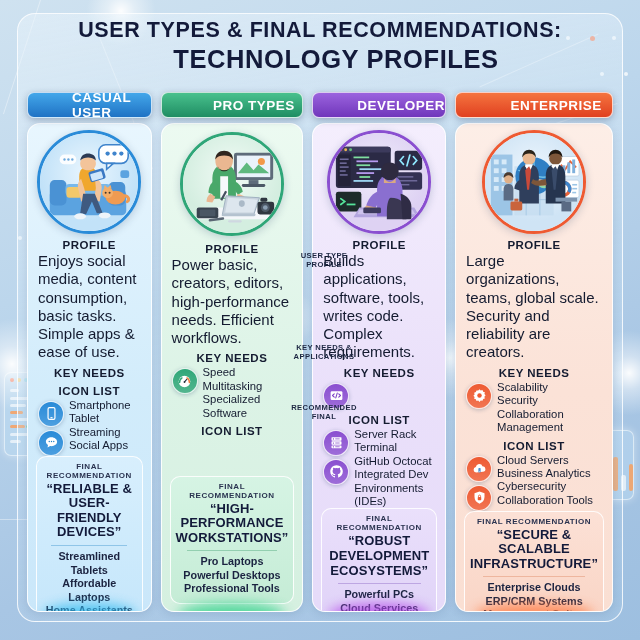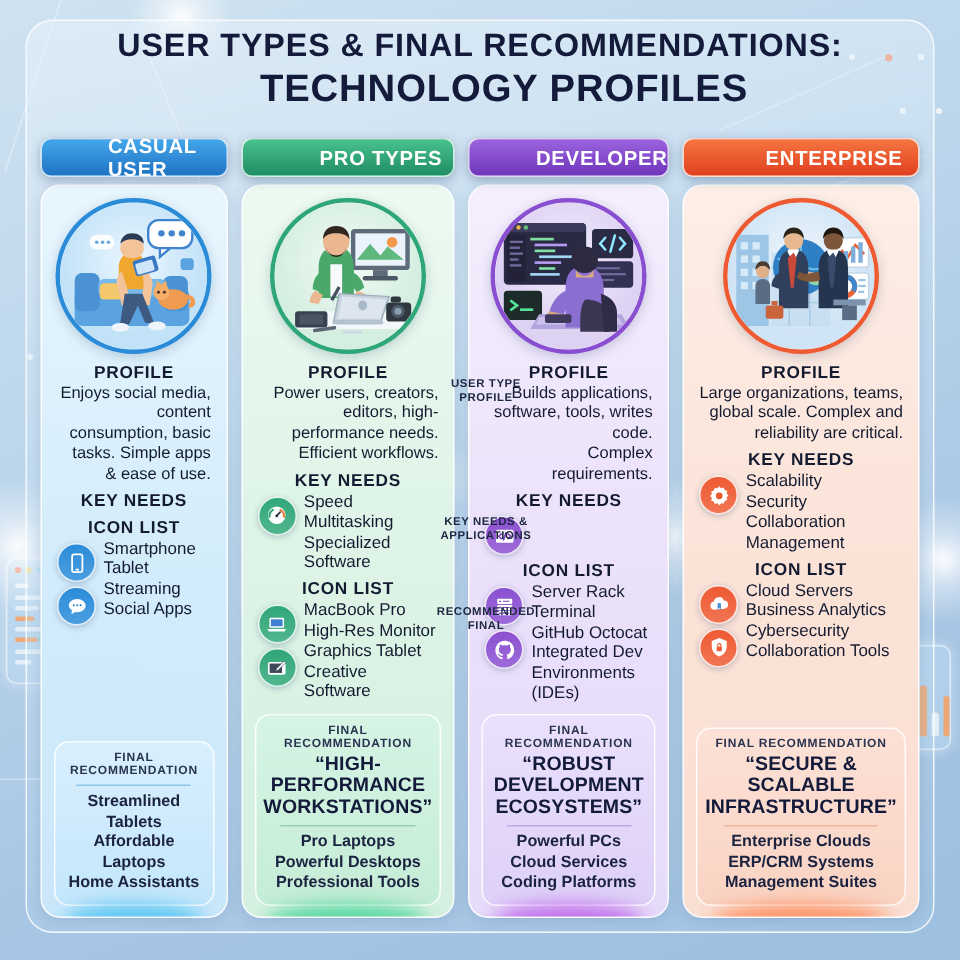--- a/index.html
+++ b/index.html
@@ -87,21 +87,21 @@
   }
   .illo-svg { width: 100%; height: 100%; display: block; }
 
   
   .sec { padding: 0 4px; }
   .sec-head {
     text-align: center; font-size: 11.5px; font-weight: 700;
     color: #141b30; letter-spacing: .5px; margin: 5px 0 1px;
   }
   .profile-text {
-    text-align: right; font-size: 11px; line-height: 1.22;
+    text-align: left; font-size: 15px; line-height: 1.22;
     color: #141b30;
   }
   .list-row { display: flex; align-items: flex-start; gap: 5px; margin-top: 2px; }
   .list-icons { display: flex; flex-direction: column; gap: 3px; padding-top: 2px; flex: 0 0 auto; }
   .ico {
     width: 26px; height: 26px; border-radius: 50%;
     display: flex; align-items: center; justify-content: center;
     border: 1.5px solid rgba(255,255,255,.85);
     box-shadow: 0 1px 4px rgba(30,60,100,.28);
   }
@@ -259,20 +259,21 @@
                   <circle cx="12" cy="10.4" r="1.1" fill="#1f7fc6"></circle>
                   <circle cx="15.6" cy="10.4" r="1.1" fill="#1f7fc6"></circle>
                 </svg>
               </span>
             </div>
            <div class="list-text">Smartphone<br>Tablet<br>Streaming<br>Social Apps</div>
          </div>
        </div>
        <div class="rec" style="background:linear-gradient(180deg,#d8effd,#c4e6fb)">
          <div class="rec-label">FINAL RECOMMENDATION</div>
+         <div class="rec-quote">“RELIABLE &amp; USER-FRIENDLY DEVICES”</div>
          <div class="rec-div" style="background:#8fc5e8"></div>
          <div class="rec-items">Streamlined Tablets<br>Affordable Laptops<br>Home Assistants</div>
        </div>
      </div>
     </div>
     <div class="col" style="--accent: #2fa678;">
       <div class="col-badge" style="background:linear-gradient(180deg,#49c18d,#1f8d63)">PRO TYPES</div>
      <div class="col-body" style="background: linear-gradient(rgb(236, 250, 241) 0%, rgb(220, 243, 230) 55%, rgb(213, 240, 224) 100%); --glow: #2fd18a;">
        <div class="illo">
          <div class="illo-ring">
@@ -311,60 +312,41 @@
               <circle cx="84" cy="74" r="2.4" fill="#8ba0b3"></circle>
  <rect x="79" y="64" width="7" height="4" rx="1.5" fill="#2f3740"></rect>
  <path d="M38 66l5-9 2 1-5 9z" fill="#455060"></path>
  <rect x="26" y="86" width="16" height="2.5" rx="1.2" fill="#5a6673" transform="rotate(-8 26 86)"></rect>
  <rect x="46" y="87" width="14" height="2.2" rx="1.1" fill="#cfd8e1"></rect>
 </svg>
           </div>
        </div>
        <div class="sec">
          <div class="sec-head">PROFILE</div>
-         <div class="profile-text">Power users, creators, editors, high-performance needs. Efficient workflows.</div>
+         <div class="profile-text">Power basic, creators, editors, high-performance needs. Efficient workflows.</div>
        </div>
        <div class="sec">
          <div class="sec-head">KEY NEEDS</div>
          <div class="list-row">
            <div class="list-icons">
               <span class="ico" style="background:linear-gradient(180deg,#2fa678,#2fa678cc)">
                 <svg viewBox="0 0 24 24">
                   <circle cx="12" cy="12" r="9.3" fill="#fff"></circle>
                   <path d="M4.2 13.6A8 8 0 0 1 8 6.3" stroke="#2fa678" stroke-width="2.3" fill="none" stroke-linecap="round"></path>
                   <path d="M16 6.3a8 8 0 0 1 3.8 7.3" stroke="#ef7a3d" stroke-width="2.3" fill="none" stroke-linecap="round"></path>
                   <path d="M12 12.6 15.6 8.6" stroke="#26323f" stroke-width="1.8" stroke-linecap="round"></path>
                   <circle cx="12" cy="12.7" r="1.5" fill="#26323f"></circle>
                 </svg>
               </span>
             </div>
            <div class="list-text">Speed<br>Multitasking<br>Specialized Software</div>
          </div>
        </div>
        <div class="sec">
          <div class="sec-head">ICON LIST</div>
-         <div class="list-row">
-           <div class="list-icons">
-              <span class="ico" style="background:linear-gradient(180deg,#2fa678,#2fa678cc)">
-                <svg viewBox="0 0 24 24">
-                  <rect x="4.2" y="4.6" width="15.6" height="10.6" rx="1.3" fill="#fff"></rect>
-                  <rect x="5.8" y="6.2" width="12.4" height="7.4" fill="#3f7fd0"></rect>
-                  <path d="M2 16.5h20l-1.6 2.6H3.6z" fill="#fff"></path>
-                </svg>
-              </span>
-              <span class="ico" style="background:linear-gradient(180deg,#2fa678,#2fa678cc)">
-                <svg viewBox="0 0 24 24">
-                  <rect x="2.6" y="5.2" width="18.8" height="13.6" rx="2" fill="#fff"></rect>
-                  <rect x="4.4" y="7" width="13.2" height="10" fill="#3c4a5c"></rect>
-                  <path d="M19.8 4.2 21.6 6 13.4 14.2l-2.6.9.9-2.6z" fill="#fff" stroke="#2f3b4a" stroke-width=".7"></path>
-                </svg>
-              </span>
-            </div>
-           <div class="list-text">MacBook Pro<br>High-Res Monitor<br>Graphics Tablet<br>Creative Software</div>
-         </div>
        </div>
        <div class="rec" style="background:linear-gradient(180deg,#d6f4e4,#c5ecd6)">
          <div class="rec-label">FINAL RECOMMENDATION</div>
          <div class="rec-quote">“HIGH-PERFORMANCE WORKSTATIONS”</div>
          <div class="rec-div" style="background:#93cfb0"></div>
          <div class="rec-items">Pro Laptops<br>Powerful Desktops<br>Professional Tools</div>
        </div>
      </div>
     </div>
     <div class="col" style="--accent: #8a4fd0;">
@@ -541,21 +523,21 @@
  <path d="M62 47c-5 1-10 3-13 0l-2 4c5 4 11 3 16 2z" fill="#7d5639"></path>
  <rect x="26" y="70" width="12" height="9" rx="1.5" fill="#c9643c"></rect>
  <rect x="30" y="67" width="4" height="3" fill="#c9643c"></rect>
  <rect x="72" y="66" width="22" height="4" fill="#7d93ad"></rect>
  <rect x="78" y="70" width="10" height="10" fill="#5a6b84"></rect>
 </svg>
           </div>
        </div>
        <div class="sec">
          <div class="sec-head">PROFILE</div>
-         <div class="profile-text">Large organizations, teams, global scale. Complex and reliability are critical.</div>
+         <div class="profile-text">Large organizations, teams, global scale. Security and reliability are creators.</div>
        </div>
        <div class="sec">
          <div class="sec-head">KEY NEEDS</div>
          <div class="list-row">
            <div class="list-icons">
               <span class="ico" style="background:linear-gradient(180deg,#ee5a32,#ee5a32cc)">
                 <svg viewBox="0 0 24 24">
                   <path fill="#fff" d="M12 1.8 14 4l2.8-.8 1 2.7 2.8.9-.8 2.8 2 2.1-2 2.1.8 2.8-2.8.9-1 2.7L14 20l-2 2.2-2-2.2-2.8.8-1-2.7-2.8-.9.8-2.8-2-2.1 2-2.1-.8-2.8 2.8-.9 1-2.7L10 4z"></path>
                   <circle cx="12" cy="12" r="3.6" fill="#ee5a32"></circle>
                 </svg>

